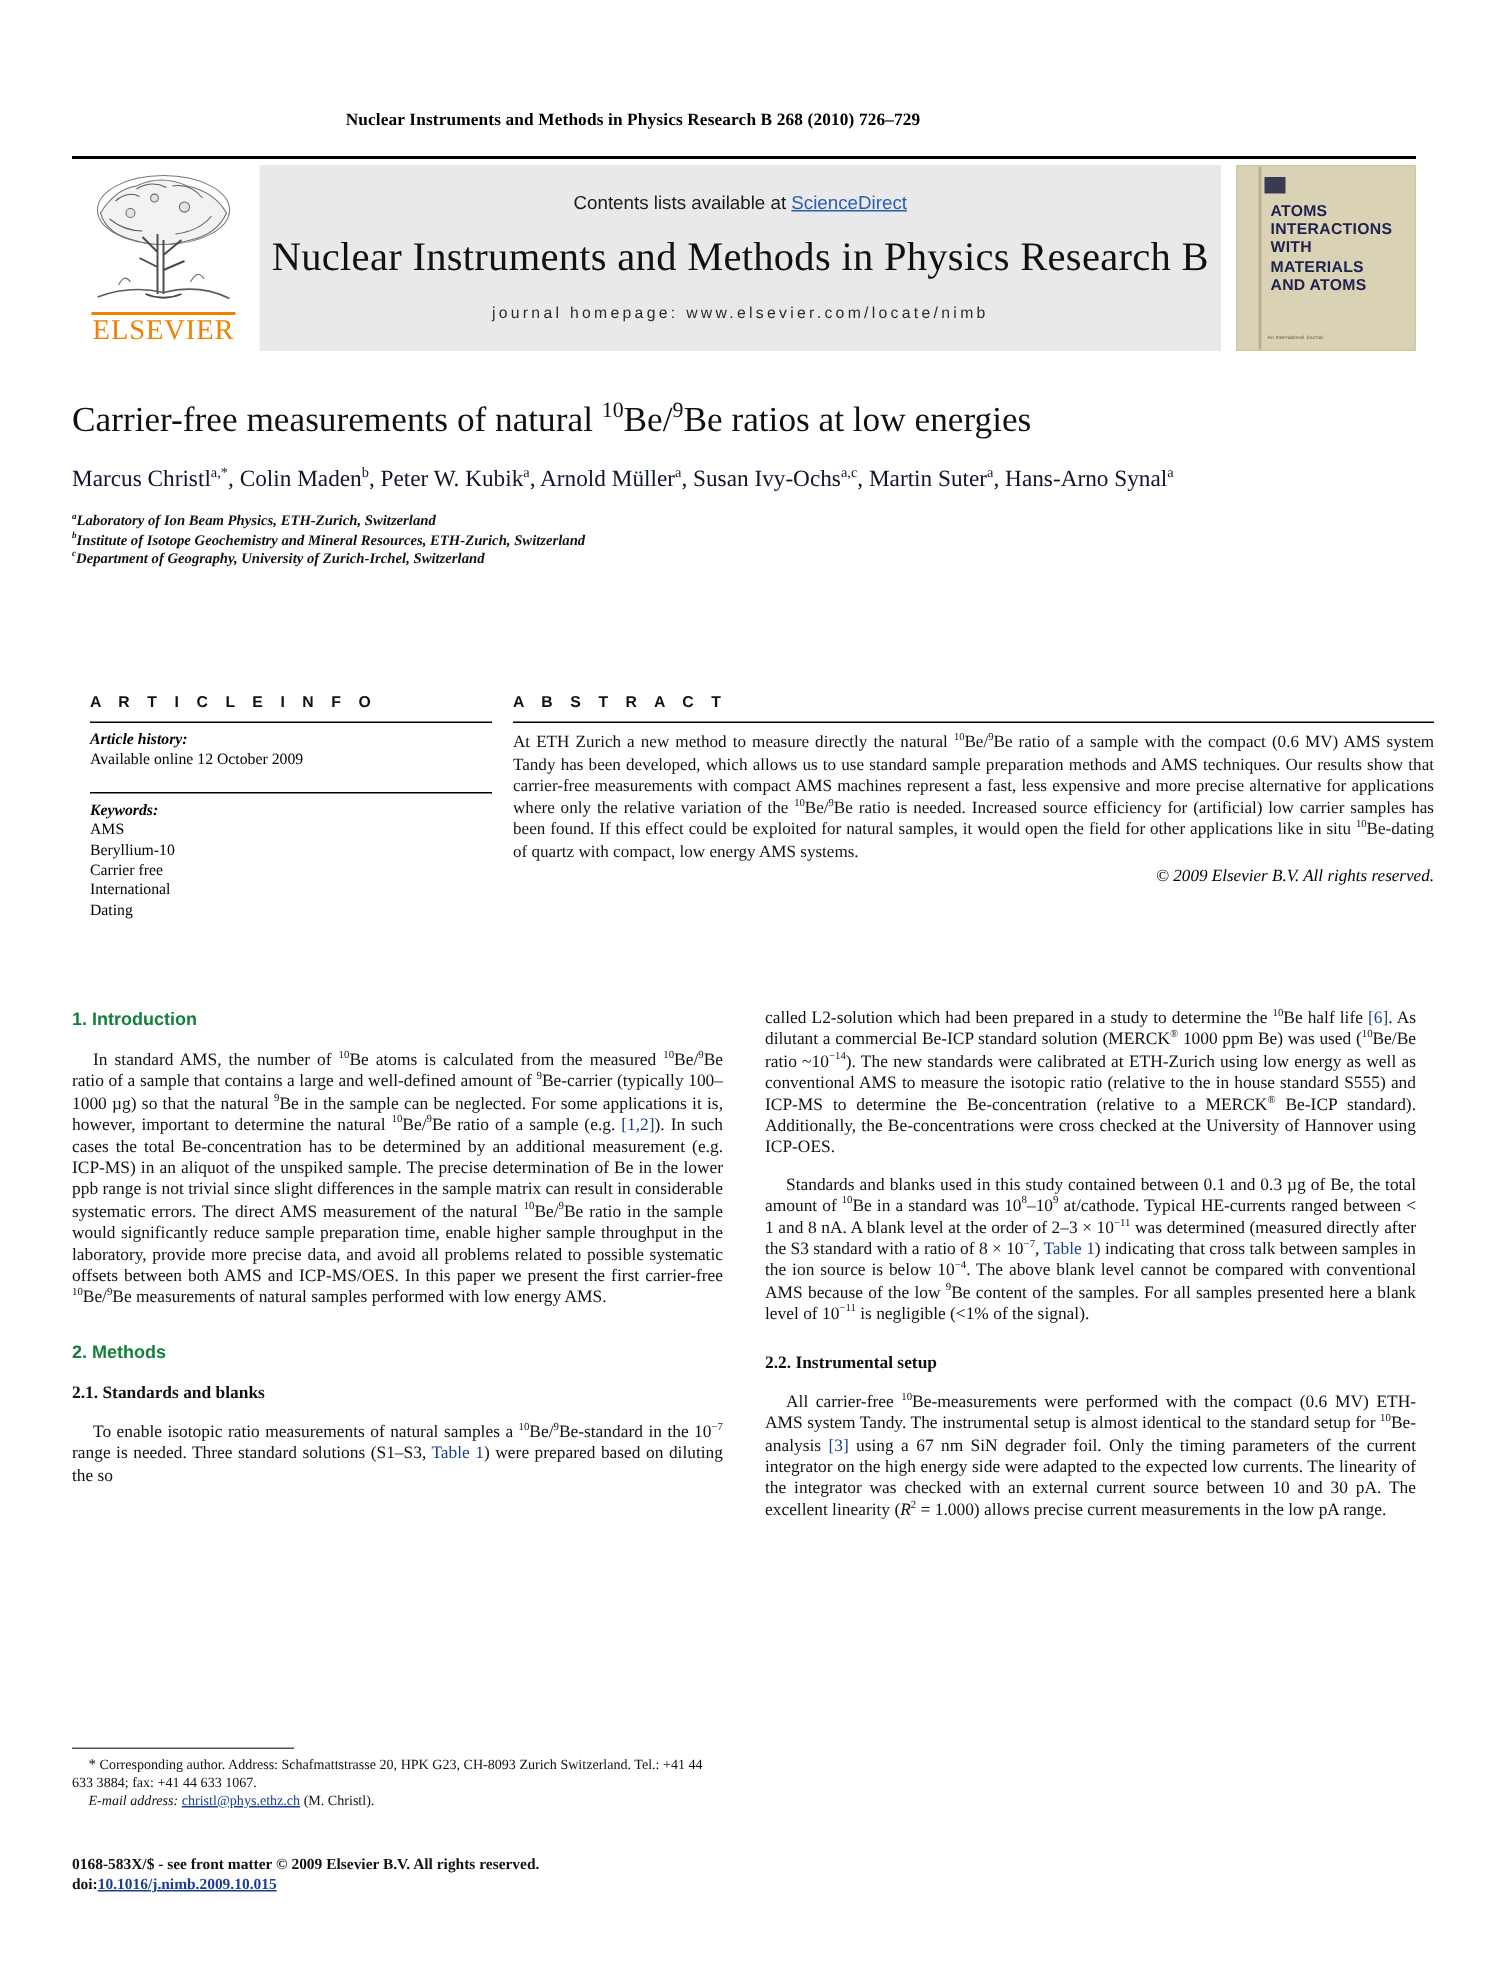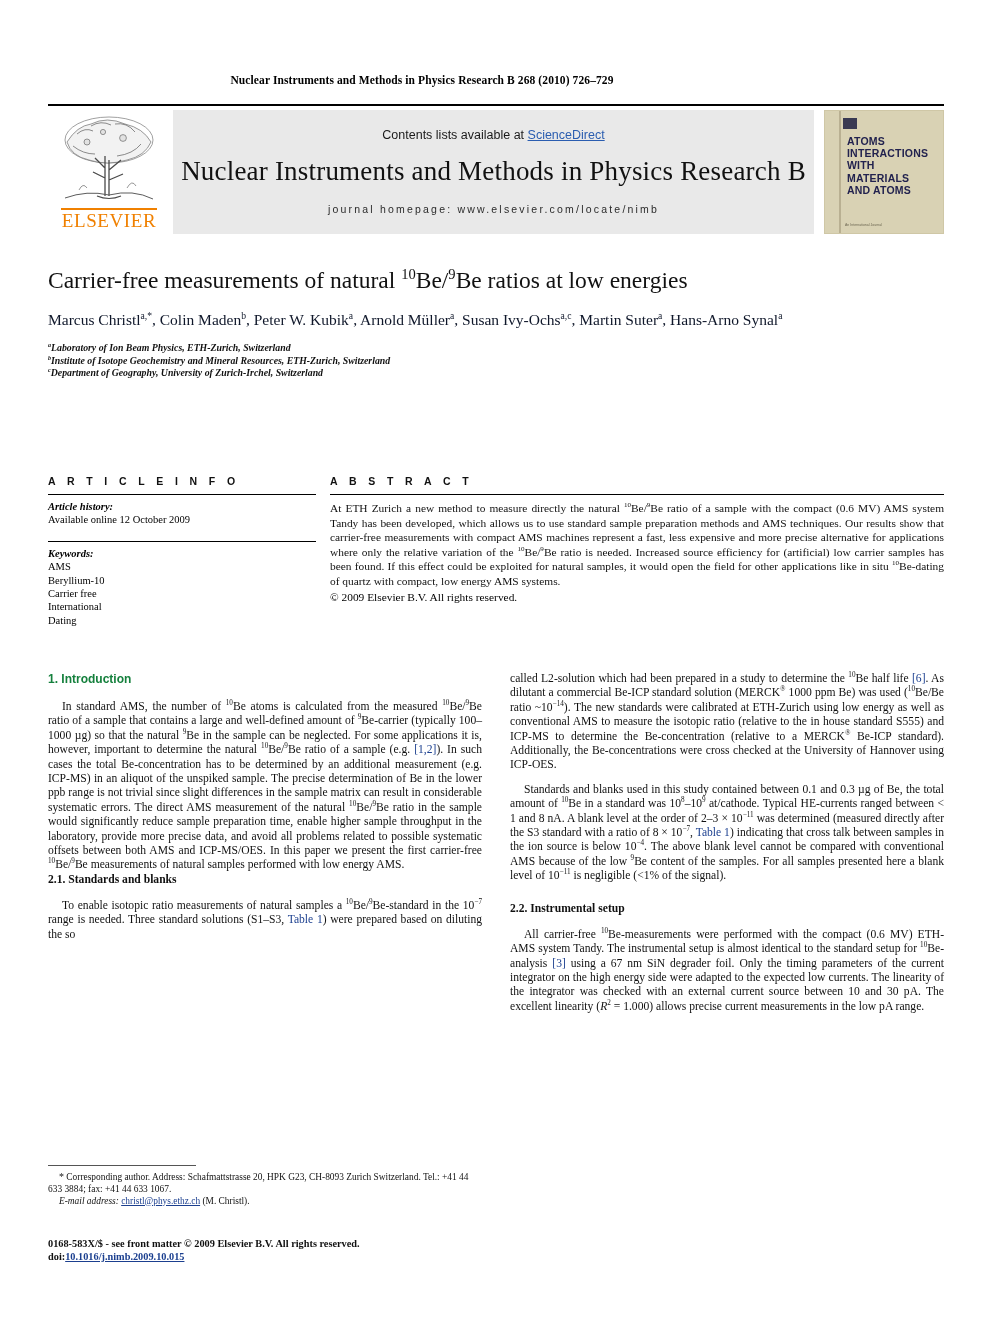--- a/index.html
+++ b/index.html
@@ -177,24 +177,23 @@
     font-style: italic;
     font-weight: bold;
     line-height: 12.6px;
     color: #111;
   }
 
   
   .infoabs {
     position: absolute;
     top: 462px;
-    left: 48px;
+    left: 60px;
     width: 896px;
     display: flex;
-    margin-top: 13px;
   }
   .info-col { flex: 0 0 268px; width: 268px; padding-right: 14px; }
   .abs-col  { flex: 1 1 auto; }
   .sec-head {
     font-family: "Liberation Sans", sans-serif;
     font-size: 10.5px;
     font-weight: bold;
     letter-spacing: 4.4px;
     color: #111;
     margin-bottom: 7px;
@@ -208,22 +207,24 @@
   .info-label { font-style: italic; font-weight: bold; }
   .kw-block { padding-top: 5px; }
   .abs-body {
     font-size: 11.4px;
     line-height: 14.6px;
     text-align: justify;
     padding-top: 6px;
     color: #111;
   }
   .abs-copy {
+    text-align: right;
     font-size: 11.4px;
     margin-top: 2px;
+    font-style: italic;
   }
 
   
   .cols {
     position: absolute;
     top: 672px;
     left: 48px;
     width: 896px;
     display: flex;
     gap: 28px;
@@ -384,20 +385,21 @@
     </div>
 
   </div>
 
   <div class="cols">
 
     <div class="col">
       <div class="h2">1. Introduction</div>
       <p class="body">In standard AMS, the number of <sup>10</sup>Be atoms is calculated from the measured <sup>10</sup>Be/<sup>9</sup>Be ratio of a sample that contains a large and well-defined amount of <sup>9</sup>Be-carrier (typically 100–1000 µg) so that the natural <sup>9</sup>Be in the sample can be neglected. For some applications it is, however, important to determine the natural <sup>10</sup>Be/<sup>9</sup>Be ratio of a sample (e.g. <a class="ref" href="#">[1,2]</a>). In such cases the total Be-concentration has to be determined by an additional measurement (e.g. ICP-MS) in an aliquot of the unspiked sample. The precise determination of Be in the lower ppb range is not trivial since slight differences in the sample matrix can result in considerable systematic errors. The direct AMS measurement of the natural <sup>10</sup>Be/<sup>9</sup>Be ratio in the sample would significantly reduce sample preparation time, enable higher sample throughput in the laboratory, provide more precise data, and avoid all problems related to possible systematic offsets between both AMS and ICP-MS/OES. In this paper we present the first carrier-free <sup>10</sup>Be/<sup>9</sup>Be measurements of natural samples performed with low energy AMS.</p>
 
+      <div class="h2 spaced">2. Methods</div>
       <div class="h3">2.1. Standards and blanks</div>
       <p class="body">To enable isotopic ratio measurements of natural samples a <sup>10</sup>Be/<sup>9</sup>Be-standard in the 10<sup>−7</sup> range is needed. Three standard solutions (S1–S3, <a class="ref" href="#">Table 1</a>) were prepared based on diluting the so</p>
     </div>
 
     <div class="col">
       <p class="body noindent">called L2-solution which had been prepared in a study to determine the <sup>10</sup>Be half life <a class="ref" href="#">[6]</a>. As dilutant a commercial Be-ICP standard solution (MERCK<sup>®</sup> 1000 ppm Be) was used (<sup>10</sup>Be/Be ratio ~10<sup>−14</sup>). The new standards were calibrated at ETH-Zurich using low energy as well as conventional AMS to measure the isotopic ratio (relative to the in house standard S555) and ICP-MS to determine the Be-concentration (relative to a MERCK<sup>®</sup> Be-ICP standard). Additionally, the Be-concentrations were cross checked at the University of Hannover using ICP-OES.</p>
 
       <p class="body">Standards and blanks used in this study contained between 0.1 and 0.3 µg of Be, the total amount of <sup>10</sup>Be in a standard was 10<sup>8</sup>–10<sup>9</sup> at/cathode. Typical HE-currents ranged between &lt; 1 and 8 nA. A blank level at the order of 2–3 × 10<sup>−11</sup> was determined (measured directly after the S3 standard with a ratio of 8 × 10<sup>−7</sup>, <a class="ref" href="#">Table 1</a>) indicating that cross talk between samples in the ion source is below 10<sup>−4</sup>. The above blank level cannot be compared with conventional AMS because of the low <sup>9</sup>Be content of the samples. For all samples presented here a blank level of 10<sup>−11</sup> is negligible (&lt;1% of the signal).</p>
 
       <div class="h3 spaced">2.2. Instrumental setup</div>

